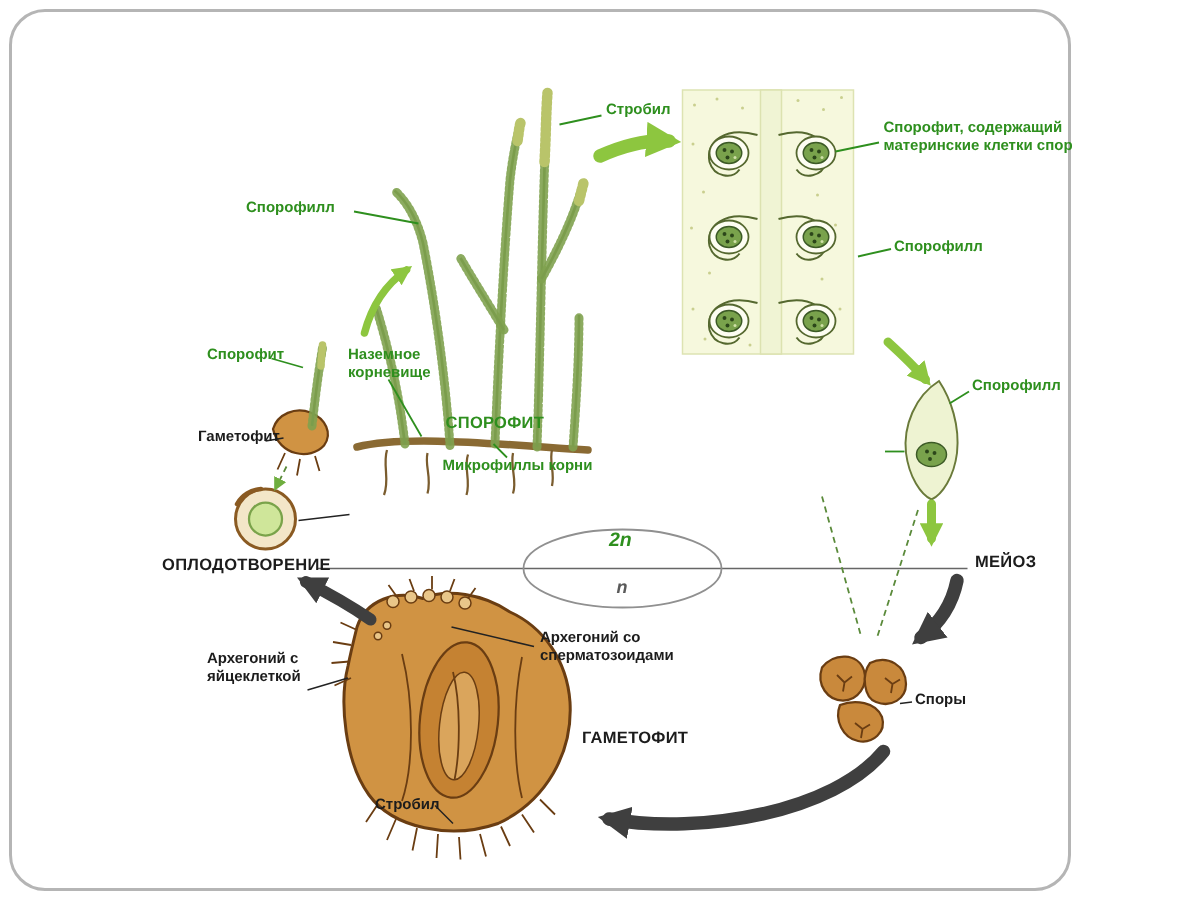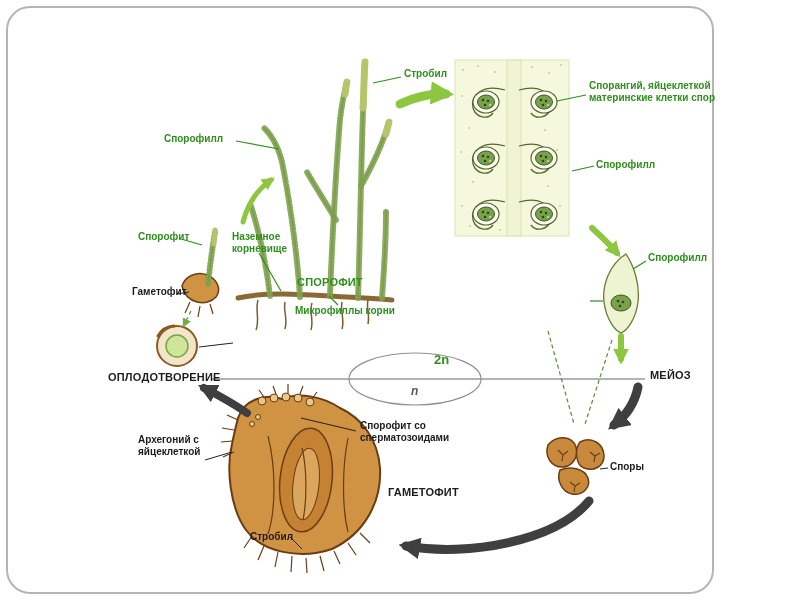--- a/index.html
+++ b/index.html
@@ -8,21 +8,21 @@
     --plant-green:#7fa24f; --strobilus-yellow:#b9c46a; --zygote-green:#cfe69a; --frame-gray:#b5b5b5;
   }
   html,body{margin:0;padding:0;background:#fff;}
   .slide{position:relative;width:720px;height:600px;background:#fff;overflow:hidden;
          font-family:"Liberation Sans",sans-serif;}
   .frame{position:absolute;inset:6px;border:2px solid var(--frame-gray);border-radius:24px;pointer-events:none;}
   svg.canvas{position:absolute;left:0;top:0;}
   .lbl{position:absolute;font-weight:bold;font-size:10px;line-height:1.18;color:var(--label-black);}
   .green{color:var(--label-green);}
   .caps{font-size:11px;letter-spacing:.2px;}
-  .ploidy2n{font-size:13px;color:var(--label-green);margin-left:28px;}
+  .ploidy2n{font-style:italic;font-size:13px;color:var(--label-green);}
   .ploidyn{font-style:italic;font-size:12px;color:#5a5a5a;}
   
   .cycle-line{stroke:#666;stroke-width:1;}
   .ellipse{stroke:#909090;stroke-width:1.2;fill:none;}
   .rhizome{stroke:#8a6a33;stroke-width:5;fill:none;stroke-linecap:round;}
   .root{stroke:#7a5c2e;stroke-width:1.5;fill:none;}
   .shoot-stem{stroke:#58703a;stroke-width:1.8;fill:none;}
   .shoot-fuzz{stroke:var(--plant-green);stroke-width:6;stroke-dasharray:1.2 2.2;fill:none;stroke-linecap:round;opacity:.9;}
   .strob-tip{stroke:var(--strobilus-yellow);stroke-width:7;stroke-dasharray:1.6 1.9;fill:none;stroke-linecap:round;}
   .strob-tip-sm{stroke:var(--strobilus-yellow);stroke-width:5;stroke-dasharray:1.4 1.8;fill:none;stroke-linecap:round;}
@@ -242,30 +242,30 @@
       <path class="lead-d" d="M233,343 L199,347"></path>
       <path class="lead-d" d="M356,431 L301,418"></path>
       <path class="lead-d" d="M205,460 L232,452"></path>
       <path class="lead-d" d="M290,537 L302,549"></path>
       <path class="lead-d" d="M608,468 L600,469"></path>
     </g>
   </svg>
 
   <div class="lbl green" style="left:404px;top:68px">Стробил</div>
   <div class="lbl green" style="left:164px;top:133px">Спорофилл</div>
-  <div class="lbl green" style="left:589px;top:80px;width:145px">Спорангий, яйцеклеткой материнские клетки спор</div>
+  <div class="lbl green" style="left:589px;top:80px;width:145px">Спорофит, содержащий материнские клетки спор</div>
   <div class="lbl green" style="left:596px;top:159px">Спорофилл</div>
   <div class="lbl green" style="left:648px;top:252px">Спорофилл</div>
   <div class="lbl green" style="left:138px;top:231px">Спорофит</div>
   <div class="lbl green" style="left:232px;top:231px;width:72px">Наземное корневище</div>
   <div class="lbl green caps" style="left:297px;top:276px">СПОРОФИТ</div>
   <div class="lbl green" style="left:295px;top:305px">Микрофиллы корни</div>
   <div class="lbl" style="left:132px;top:286px">Гаметофит</div>
   <div class="lbl caps" style="left:108px;top:371px">ОПЛОДОТВОРЕНИЕ</div>
   <div class="lbl caps" style="left:650px;top:369px">МЕЙОЗ</div>
   <div class="lbl ploidy2n" style="left:406px;top:352px">2n</div>
   <div class="lbl ploidyn" style="left:411px;top:384px">n</div>
-  <div class="lbl" style="left:360px;top:420px;width:106px">Спорофит со сперматозоидами</div>
+  <div class="lbl" style="left:360px;top:420px;width:106px">Архегоний со сперматозоидами</div>
   <div class="lbl" style="left:138px;top:434px;width:90px">Архегоний с яйцеклеткой</div>
   <div class="lbl caps" style="left:388px;top:486px">ГАМЕТОФИТ</div>
   <div class="lbl" style="left:250px;top:531px">Стробил</div>
   <div class="lbl" style="left:610px;top:461px">Споры</div>
 </div>
 
 </body></html>

